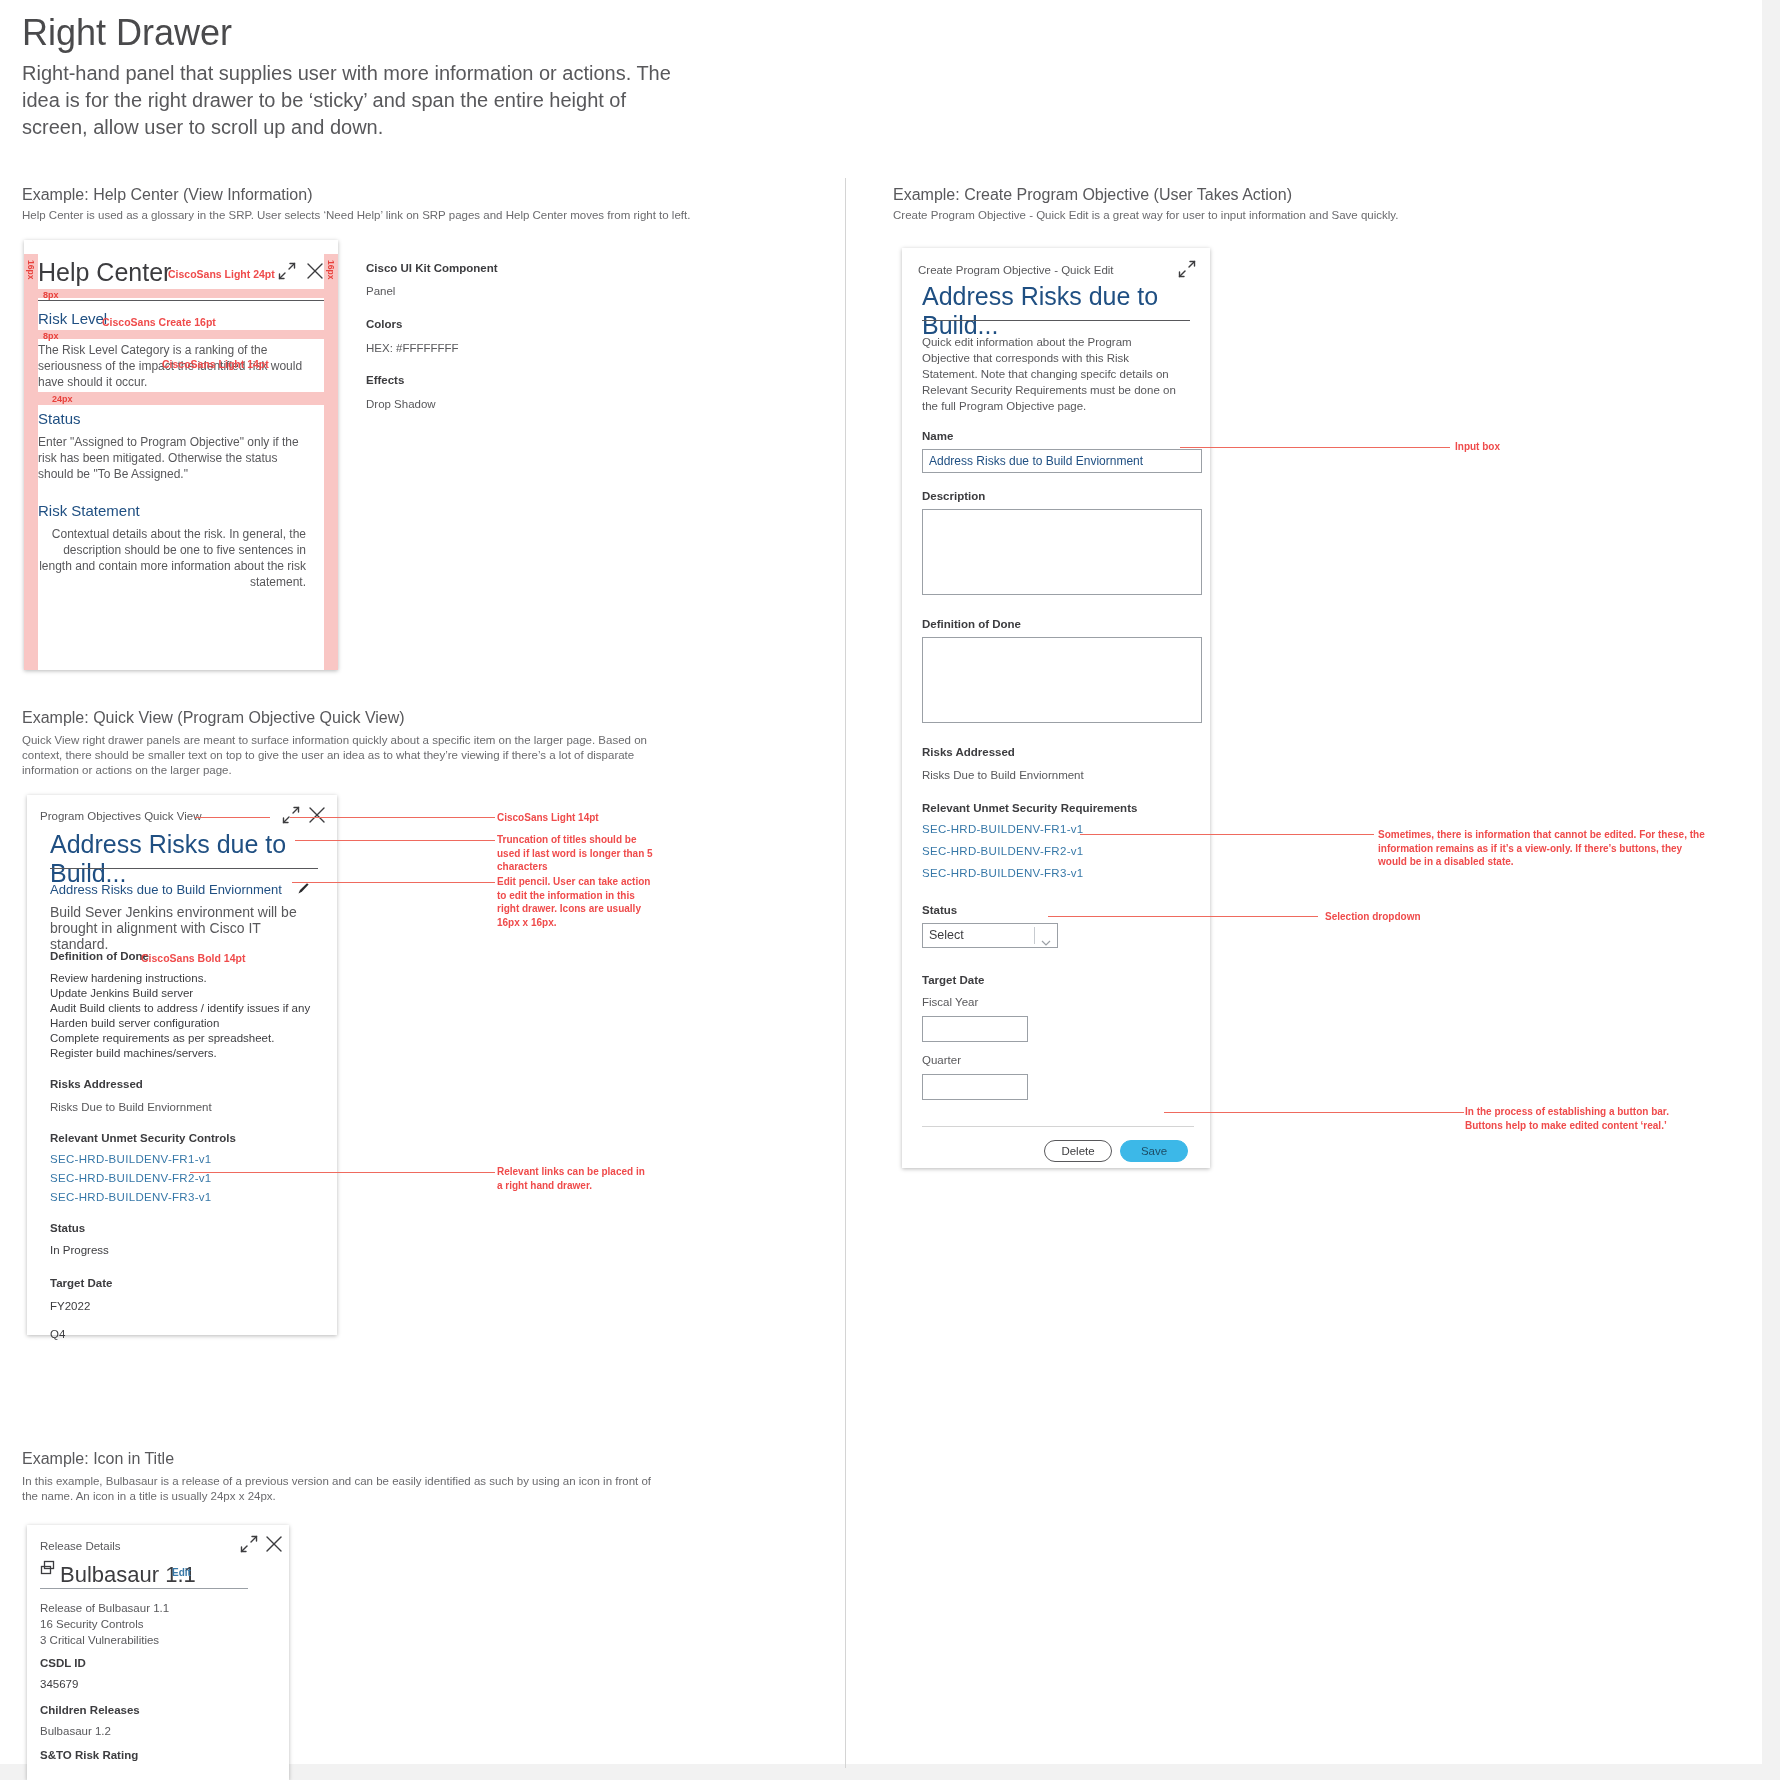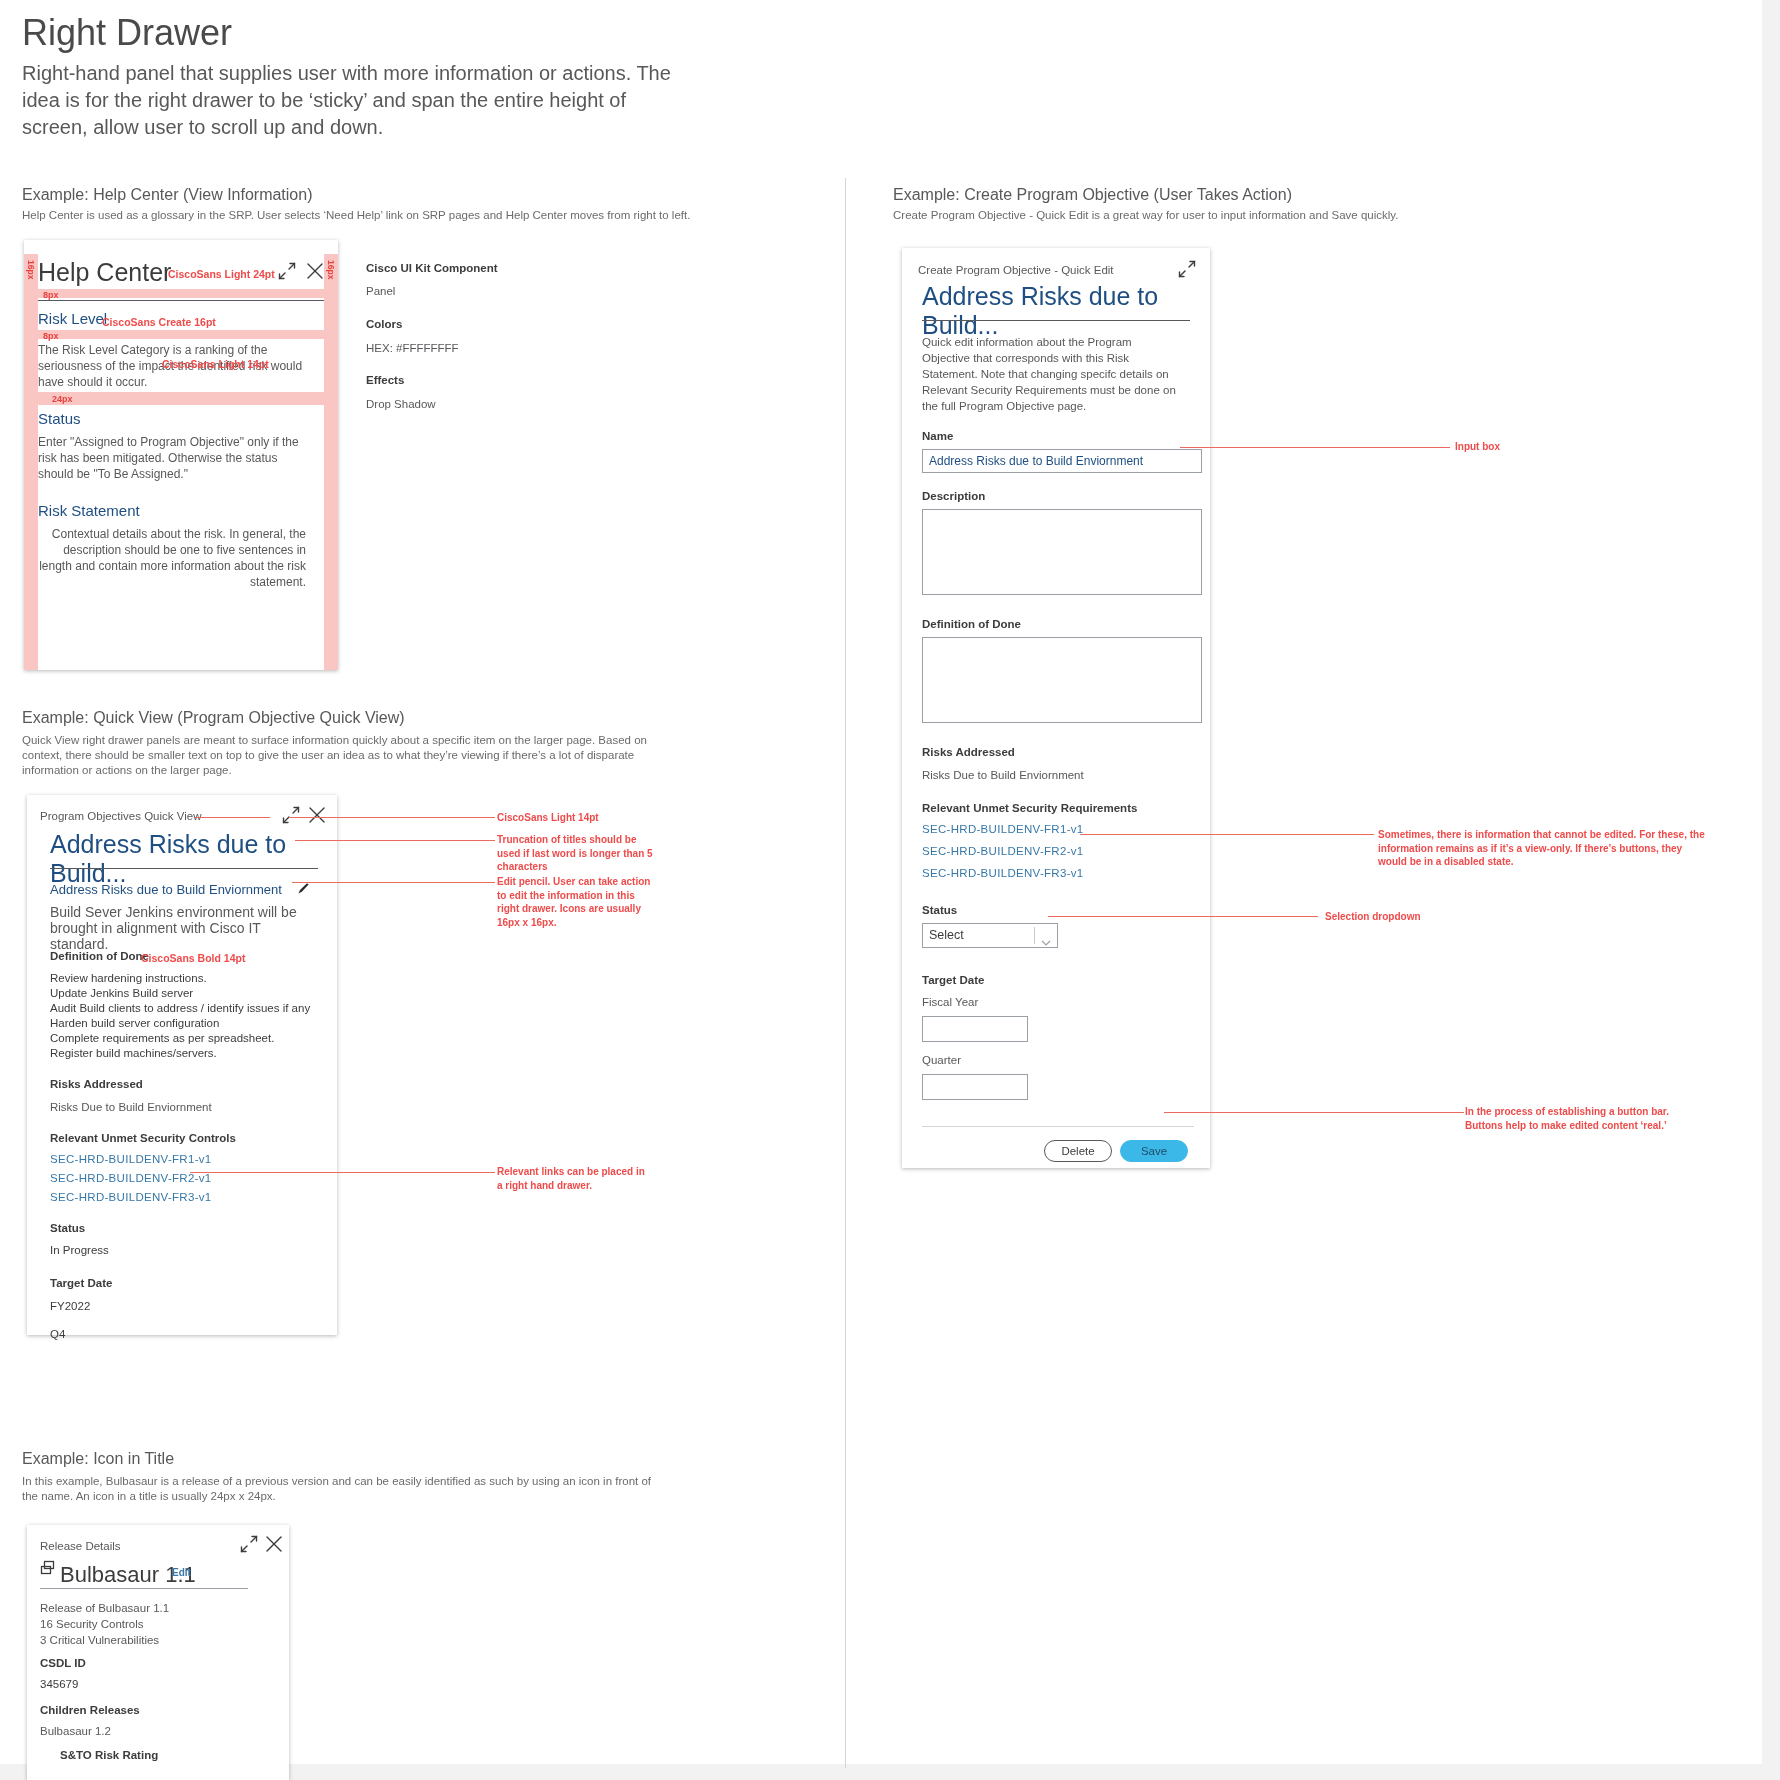--- a/index.html
+++ b/index.html
@@ -267,21 +267,21 @@
         <div>16 Security Controls</div>
         <div>3 Critical Vulnerabilities</div>
       </div>
 
       <div class="blk-h" style="position:absolute;left:0;top:117px;">CSDL ID</div>
       <div class="blk-p" style="position:absolute;left:0;top:136px;color:#3c3c3f;">345679</div>
 
       <div class="blk-h" style="position:absolute;left:0;top:164px;">Children Releases</div>
       <div class="blk-p" style="position:absolute;left:0;top:183px;">Bulbasaur 1.2</div>
 
-      <div class="blk-h" style="position:absolute;left:0;top:209px;margin-left:20px;">S&amp;TO Risk Rating</div>
+      <div class="blk-h" style="position:absolute;left:0;top:209px;">S&amp;TO Risk Rating</div>
     </div>
   </div>
 
   <div class="sec-head" style="position:absolute;left:893px;top:186px;">Example: Create Program Objective (User Takes Action)</div>
   <div class="sec-sub" style="position:absolute;left:893px;top:208px;width:700px;">Create Program Objective - Quick Edit is a great way for user to input information and Save quickly.</div>
 
   <div class="panel" style="position:absolute;left:902px;top:248px;width:308px;height:920px;">
     <div style="position:absolute;left:16px;top:16px;right:16px;bottom:0;">
       <div class="panel-eyebrow" style="position:absolute;left:0;top:0;">Create Program Objective - Quick Edit</div>
       <span class="ico" style="position:absolute;left:260px;top:-4px;">

